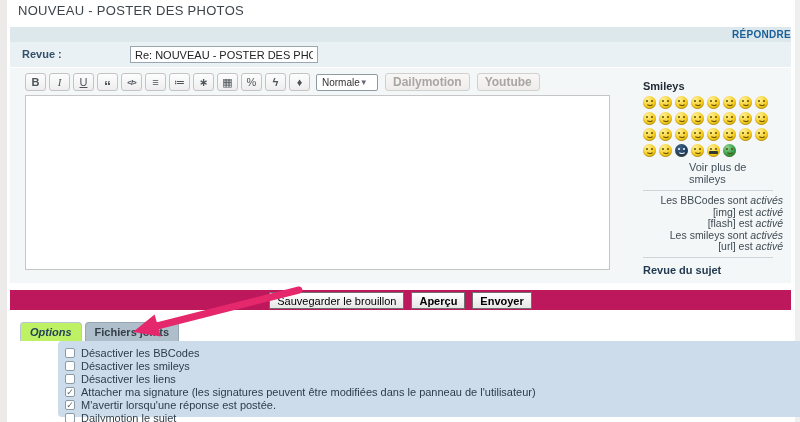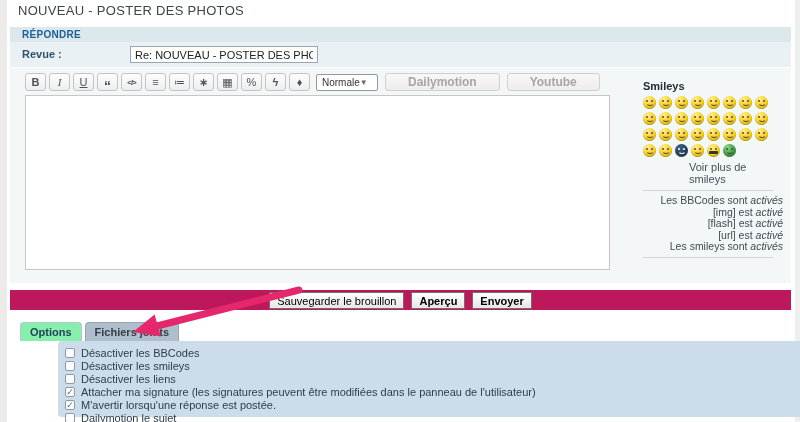--- a/index.html
+++ b/index.html
@@ -9,21 +9,21 @@
 
   .edge { position:absolute; top:0; height:422px; background:#ecebe9; }
   .edge.left { left:0; width:7px; }
   .edge.right { right:0; width:5px; background:#eef0f0; }
 
   .page-title { position:absolute; left:18px; top:3px; font-size:13px; font-weight:400;
     color:#3d4449; letter-spacing:.3px; }
 
   .bar-repondre { position:absolute; left:10px; top:27px; width:781px; height:15px;
     background:#dde8ed; font-size:10px; font-weight:bold; color:#1a5f98;
-    line-height:15px; padding-left:12px; letter-spacing:.3px; }
+    line-height:15px; padding-left:0; letter-spacing:.3px;text-align:right; }
 
   .row-subject { position:absolute; left:10px; top:42px; width:781px; height:25px;
     background:#e9f1f4; }
   .subject-label { position:absolute; left:12px; top:6px; font-size:11px; font-weight:bold; color:#33506a; }
   .subject-input { position:absolute; left:120px; top:4px; width:188px; height:17px;
     border:1px solid #9aa7af; background:#fff; font-size:11px; color:#222;
     padding:0 4px; font-family:"Liberation Sans",sans-serif; }
 
   .editor-wrap { position:absolute; left:10px; top:68px; width:781px; height:215px;
     background:#f3f7f8; }
@@ -33,21 +33,21 @@
     border:1px solid #c3c3c3; border-radius:3px; font-size:11px; color:#4c5359; cursor:pointer; }
   .g-bold { font-weight:bold; }
   .g-italic { font-style:italic; font-family:"Liberation Serif",serif; }
   .g-underline { text-decoration:underline; }
   .g-quote { font-weight:bold; font-size:14px; line-height:6px; padding-top:7px; }
   .g-code { font-size:8px; font-weight:bold; letter-spacing:-1px; }
   .fs-select { height:17px; width:62px; margin-left:3px; background:#fff;
     border:1px solid #8f9ba3; border-radius:2px; display:flex; align-items:center;
     justify-content:flex-start; padding:0 3px 0 5px; font-size:10px; color:#333; cursor:pointer; }
   .fs-chevron { font-size:8px; color:#667; }
-  .media-btn { height:18px; margin-left:4px; padding:0 22px; display:flex; align-items:center;
+  .media-btn { height:18px; margin-left:4px; padding:0 7px; display:flex; align-items:center;
     background:linear-gradient(#f8f7f6,#efedec); border:1px solid #d2d0ce; border-radius:3px;
     font-size:12px; font-weight:bold; color:#a8a5a2; cursor:pointer; }
   .message-box { position:absolute; left:15px; top:27px; width:585px; height:175px;
     border:1px solid #c6c6c6; background:#fff; resize:none; font-size:12px;
     font-family:"Liberation Sans",sans-serif; padding:4px; }
 
   .smiley-side { position:absolute; left:633px; top:12px; width:140px; }
   .smiley-title { font-size:11px; font-weight:bold; color:#222c36; margin-bottom:4px; }
   .smiley-grid { display:flex; flex-wrap:wrap; width:132px; gap:3px 3px; margin-bottom:4px; }
   .sm { width:13px; height:13px; border-radius:50%; position:relative; cursor:pointer;
@@ -72,21 +72,21 @@
   .button-band { position:absolute; left:10px; top:290px; width:781px; height:20px;
     background:#be185d; display:flex; justify-content:center; gap:7px; padding-top:1px;align-items:center; }
   .action-btn { height:17px; padding:0 7px; background:linear-gradient(#ffffff,#e6e6e6);
     border:1px solid #6e6e6e; font-size:11px; color:#000; display:flex; align-items:center;
     cursor:pointer; font-family:"Liberation Sans",sans-serif; }
   .action-btn.strong { font-weight:bold; }
 
   .tabs { position:absolute; left:20px; top:322px; display:flex; gap:3px; }
   .tab { height:19px; padding:0 9px; display:flex; align-items:center; font-size:11px;
     font-weight:bold; border-radius:4px 4px 0 0; cursor:pointer; }
-  .tab.active { background:#86efac; color:#24425a; border:1px solid #b6c6d2; border-bottom:none; }
+  .tab.active { background:#bef264; color:#24425a; border:1px solid #b6c6d2; border-bottom:none;font-style:italic; }
   .tab.inactive { background:#aebecb; color:#333e48; border:1px solid #95a7b3; border-bottom:none; }
 
   .options-panel { position:absolute; left:15px; top:341px; width:776px; height:76px;
     background:#cddcea; border-radius:4px; padding:5px 0 0 7px;margin-left:43px; }
   .opt-row { display:flex; align-items:center; gap:6px; height:13px; margin-bottom:0; }
   .opt-box { width:10px; height:10px; background:#fff; border:1px solid #8b9aa5;
     border-radius:2px; font-size:9px; line-height:8px; text-align:center; color:#5a6b77; cursor:pointer; }
   .opt-label { font-size:11px; color:#2e3c49; }
 
   .arrow-overlay { position:absolute; left:0; top:0; width:800px; height:422px;
@@ -166,24 +166,25 @@
           <span class="sm"></span>
           <span class="sm sm-band"></span>
           <span class="sm sm-green"></span>
         </div>
       <div class="more-smileys">Voir plus de smileys</div>
       <hr class="side-hr">
       <div class="bbcode-lines" id="bbcode-lines">
           <div><span>Les BBCodes sont </span><em>activés</em></div>
           <div><span>[img] est </span><em>activé</em></div>
           <div><span>[flash] est </span><em>activé</em></div>
+          <div><span>Les smileys sont </span><em>activés</em></div>
           <div><span>[url] est </span><em>activé</em></div>
-          <div><span>Les smileys sont </span><em>activés</em></div>
         </div>
       <hr class="side-hr">
+      <div class="topic-review">Revue du sujet</div>
     </div>
   </div>
 
   <div class="button-band">
     <button class="action-btn">Sauvegarder le brouillon</button>
     <button class="action-btn strong">Aperçu</button>
     <button class="action-btn strong">Envoyer</button>
   </div>
 
   <div class="tabs">

